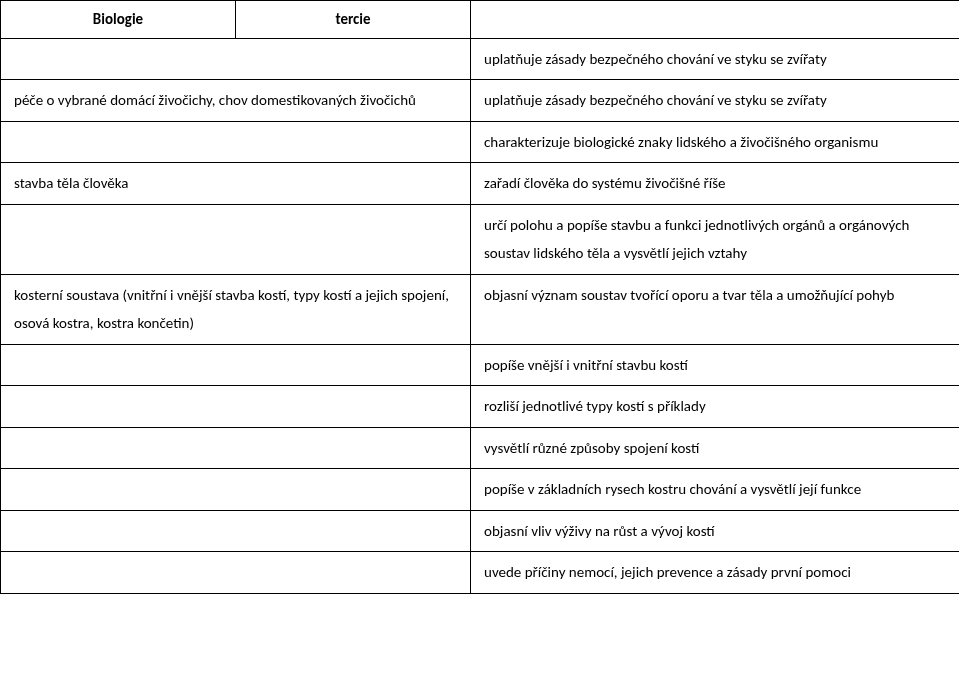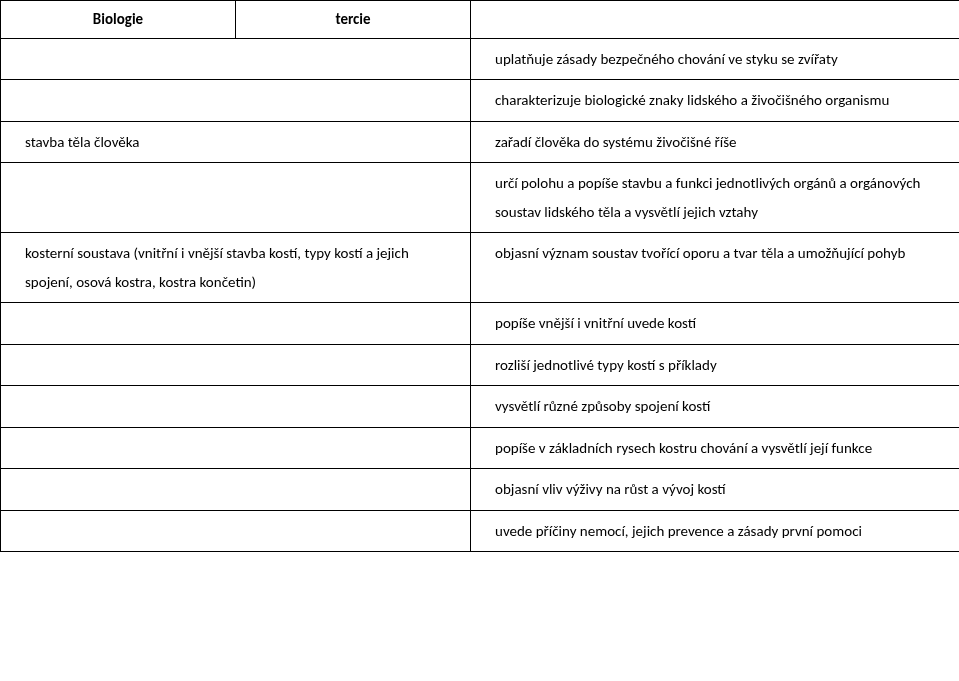--- a/index.html
+++ b/index.html
@@ -14,21 +14,21 @@
     width: 959px;
     box-sizing: border-box;
   }
   table {
     border-collapse: collapse;
     width: 100%;
     table-layout: fixed;
   }
   td {
     border: 1px solid #000;
-    padding: 6px 24px;
+    padding: 6px 13px;
     vertical-align: top;
     line-height: 1.9;
     font-size: 15px;
   }
   .header-cell {
     font-weight: bold;
     text-align: center;
     vertical-align: middle;
     padding: 4px 0;
   }
@@ -51,38 +51,42 @@
         <td class="header-cell">Biologie</td>
         <td class="header-cell">tercie</td>
         <td></td>
       </tr>
 
     <tr>
           <td colspan="2"></td>
           <td>uplatňuje zásady bezpečného chování ve styku se zvířaty</td>
         </tr>
         <tr>
+          <td colspan="2">péče o vybrané domácí živočichy, chov domestikovaných živočichů</td>
+          <td>uplatňuje zásady bezpečného chování ve styku se zvířaty</td>
+        </tr>
+        <tr>
           <td colspan="2"></td>
           <td>charakterizuje biologické znaky lidského a živočišného organismu</td>
         </tr>
         <tr>
           <td colspan="2">stavba těla člověka</td>
           <td>zařadí člověka do systému živočišné říše</td>
         </tr>
         <tr>
           <td colspan="2"></td>
           <td>určí polohu a popíše stavbu a funkci jednotlivých orgánů a orgánových soustav lidského těla a vysvětlí jejich vztahy</td>
         </tr>
         <tr>
           <td colspan="2">kosterní soustava (vnitřní i vnější stavba kostí, typy kostí a jejich spojení, osová kostra, kostra končetin)</td>
           <td>objasní význam soustav tvořící oporu a tvar těla a umožňující pohyb</td>
         </tr>
         <tr>
           <td colspan="2"></td>
-          <td>popíše vnější i vnitřní uvede kostí</td>
+          <td>popíše vnější i vnitřní stavbu kostí</td>
         </tr>
         <tr>
           <td colspan="2"></td>
           <td>rozliší jednotlivé typy kostí s příklady</td>
         </tr>
         <tr>
           <td colspan="2"></td>
           <td>vysvětlí různé způsoby spojení kostí</td>
         </tr>
         <tr>

